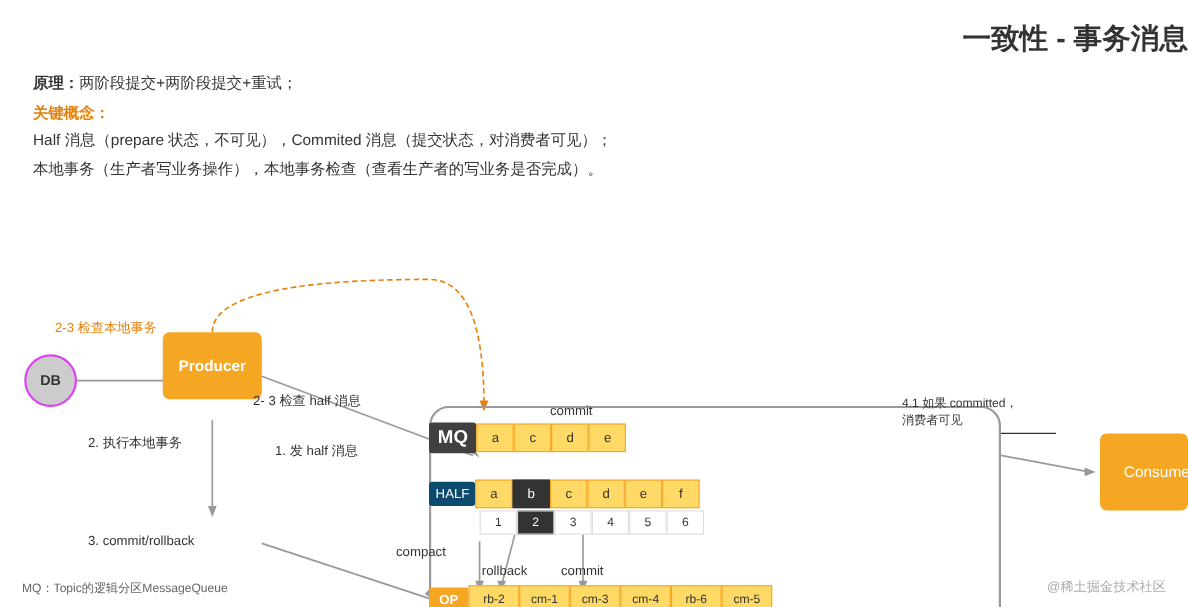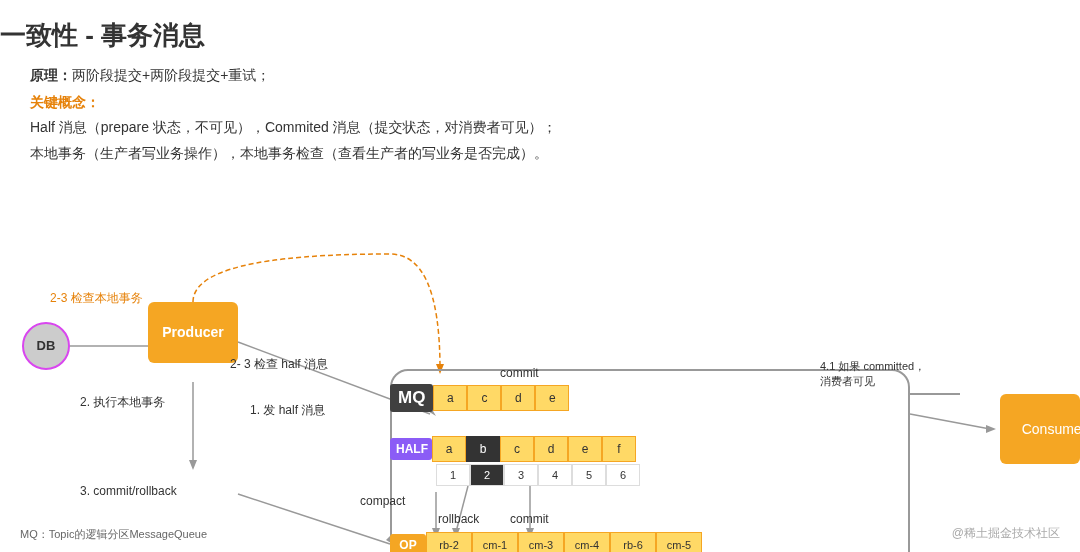--- a/index.html
+++ b/index.html
@@ -7,21 +7,21 @@
       width: 1080px;
       height: 552px;
       background: #fff;
       font-family: 'Microsoft YaHei', 'SimHei', Arial, sans-serif;
       font-size: 14px;
       overflow: hidden;
       position: relative;
     }
 
     .page-title {
-      text-align: left;
+      text-align: right;
       font-size: 26px;
       font-weight: bold;
       color: #333;
       padding: 18px 0 10px 0;
     }
 
     .intro-section {
       padding: 0 30px;
       line-height: 1.8;
       color: #333;
@@ -149,23 +149,23 @@
     .half-row-top {
       position: absolute;
       left: 390px;
       top: 262px;
       display: flex;
       align-items: center;
       gap: 0;
     }
 
     .half-label {
-      background: #8b5cf6;
-      color: #fff;
-      font-weight: bold;
+      background: #0c4a6e;
+      color: #fff;
+      font-weight: normal;
       font-size: 12px;
       padding: 4px 6px;
       border-radius: 3px;
       width: 42px;
       text-align: center;
     }
 
     .half-cell {
       background: #ffd966;
       border: 1px solid #f5a623;

